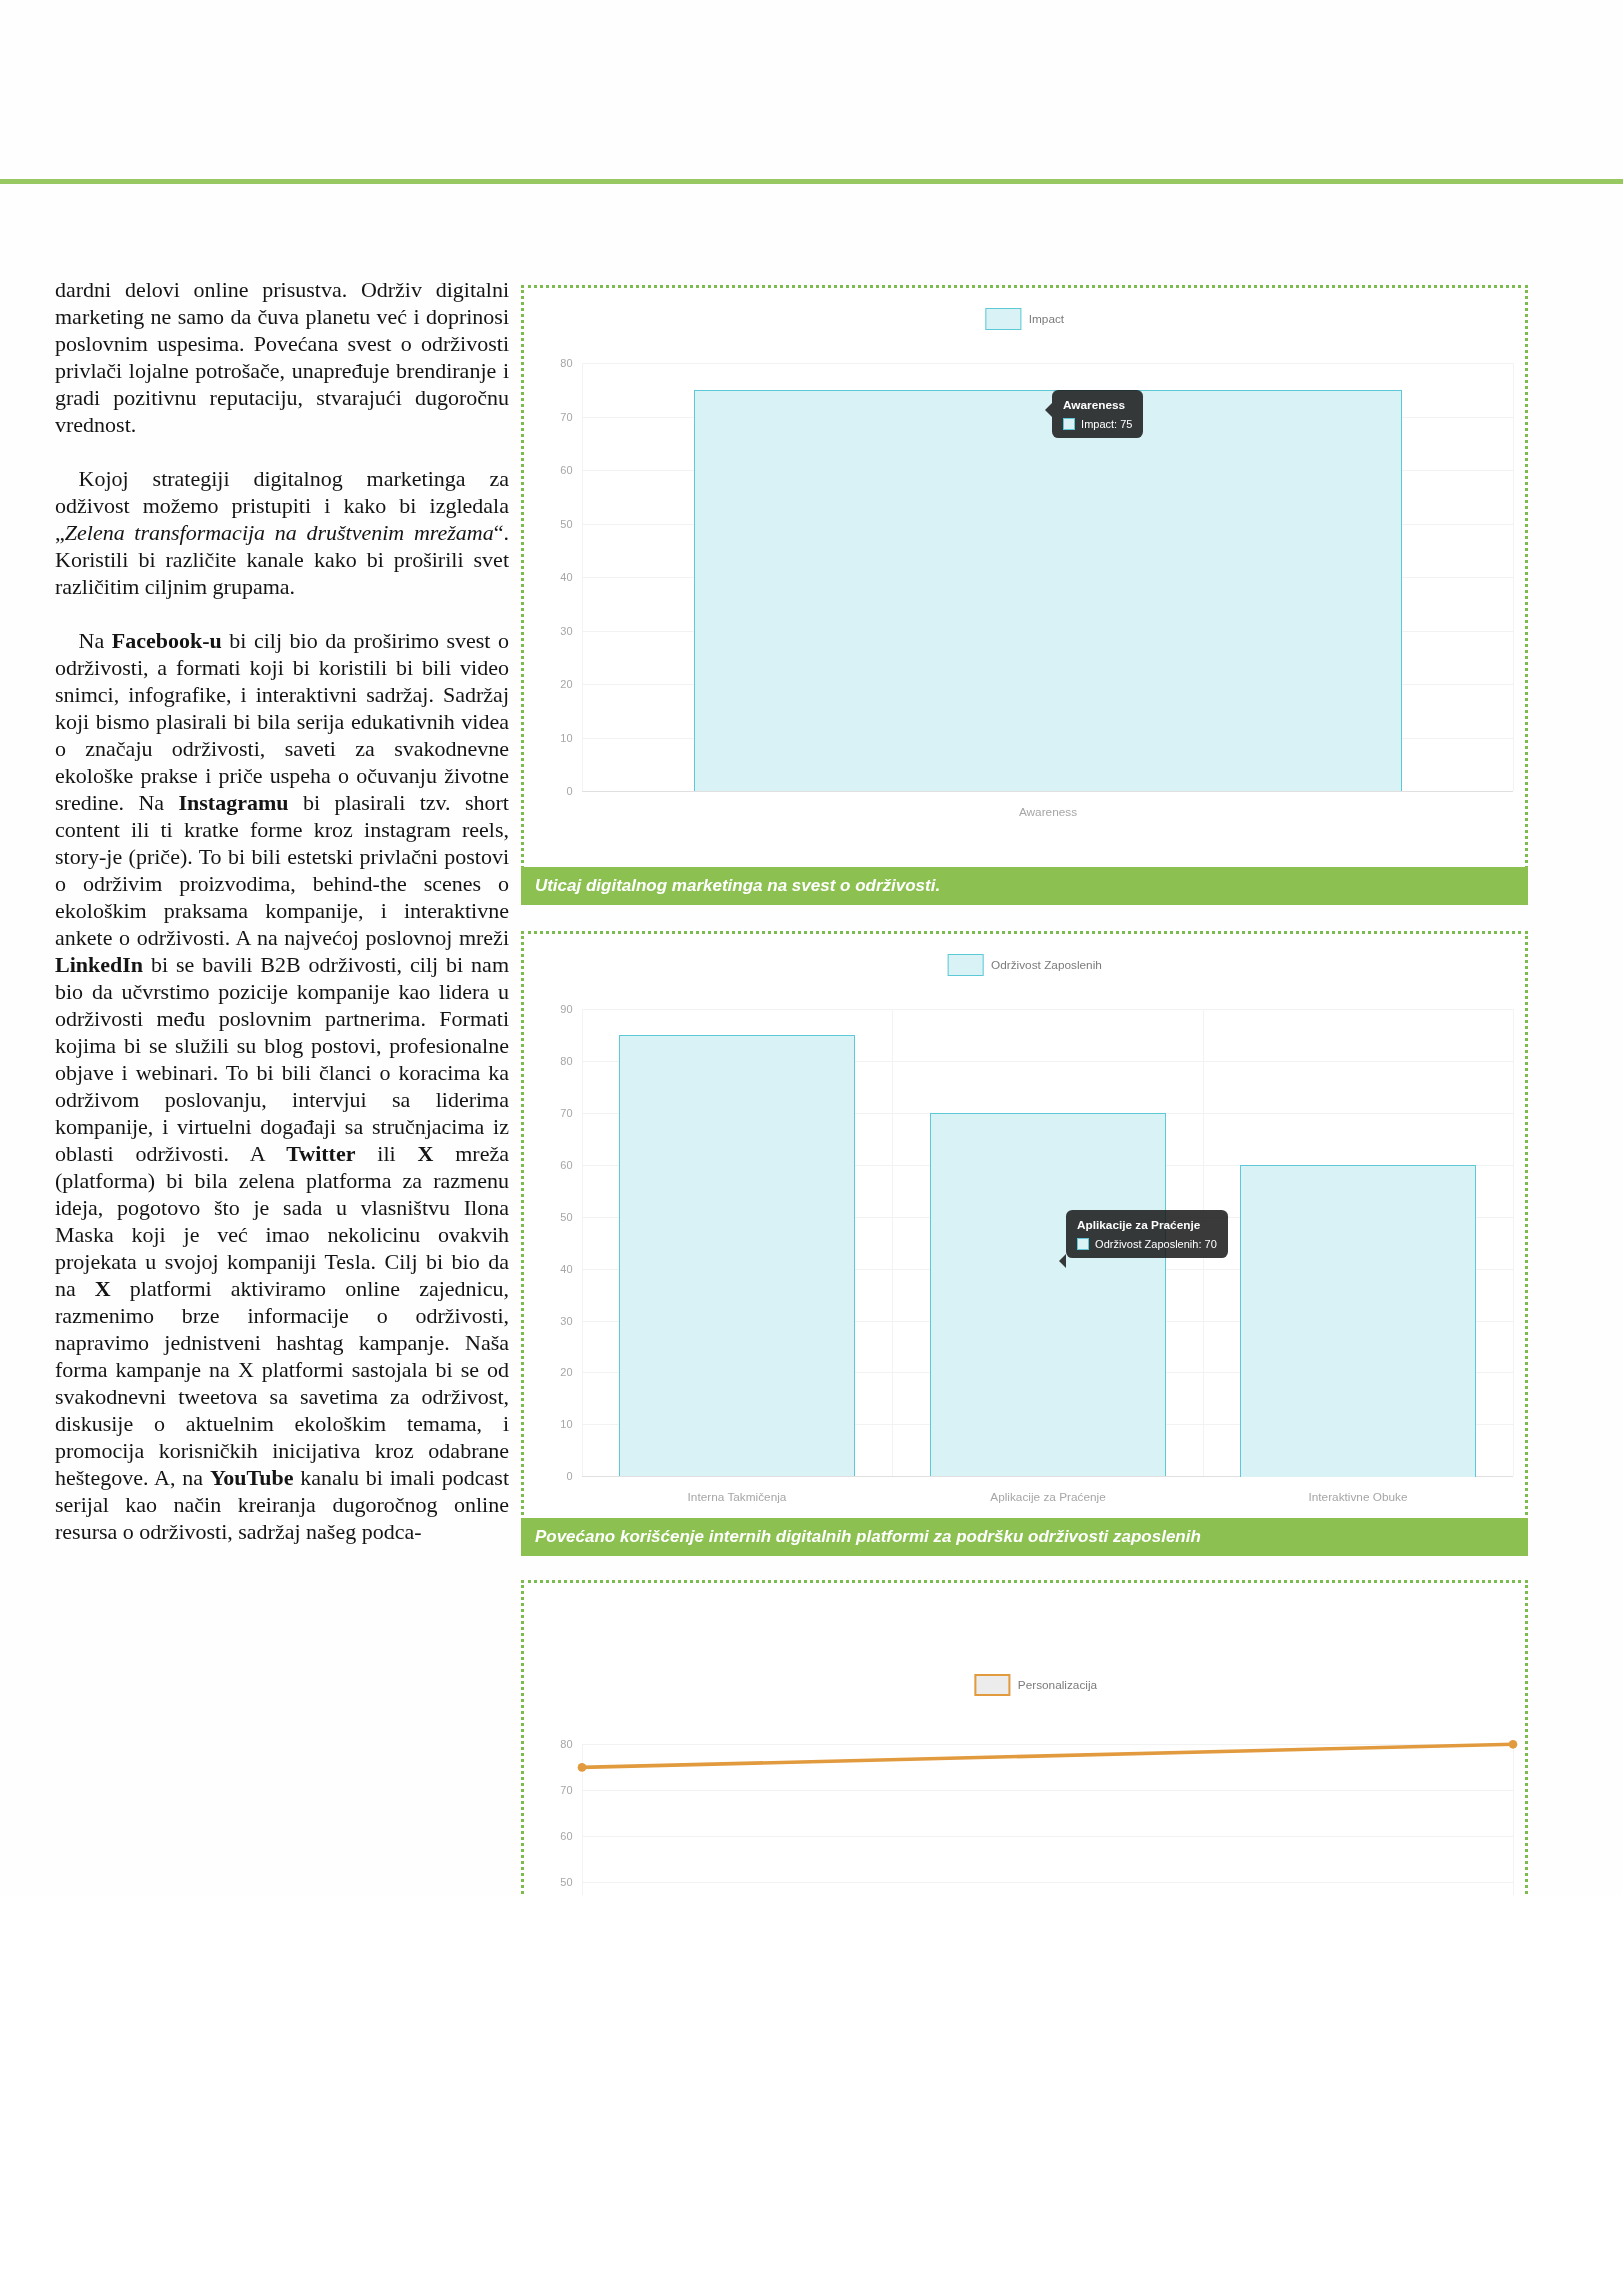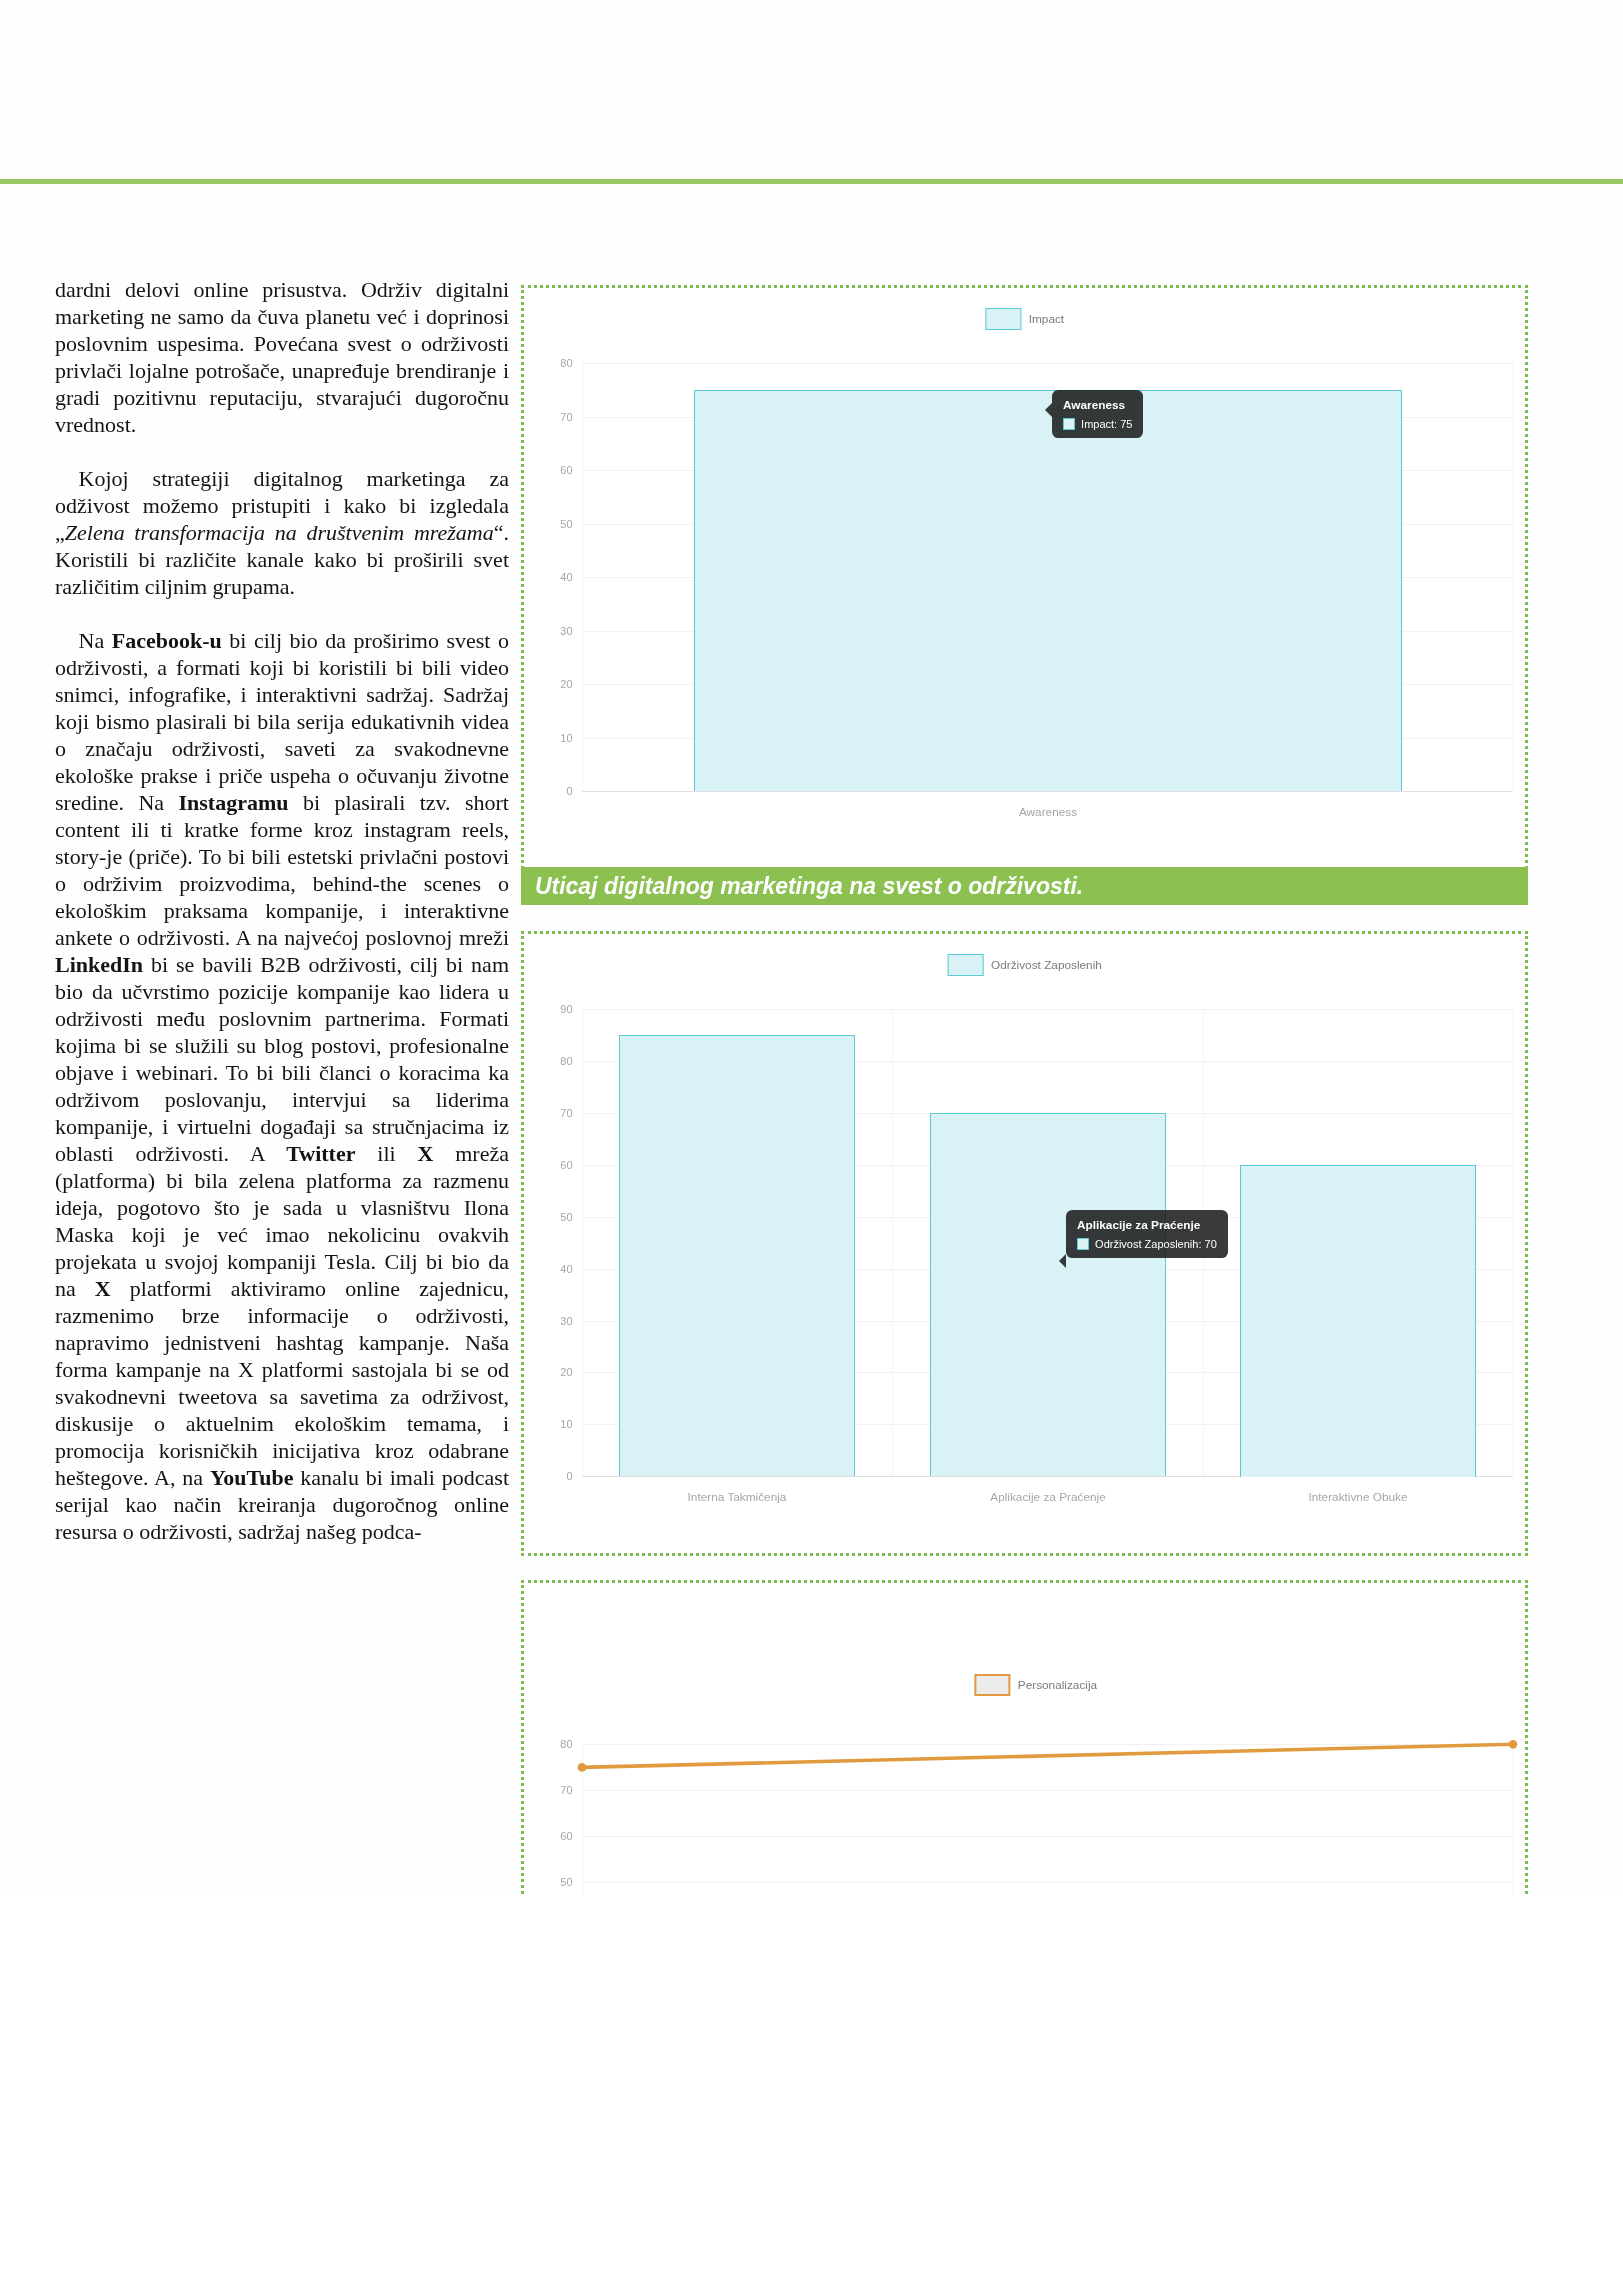--- a/index.html
+++ b/index.html
@@ -13,21 +13,21 @@
            font-size:22px;line-height:27px;text-align:justify;}
   .article p{margin:0 0 27px 0;}
   .article p.indent{text-indent:23.6px;}
   .article .b{font-weight:bold;}
   .article .i{font-style:italic;}
 
   
   .chart-box{position:absolute;left:521px;width:1007px;border:3.1px dotted #7cbb4d;background:#fff;
              box-sizing:border-box;font-family:"Liberation Sans","DejaVu Sans",sans-serif;}
   .caption-bar{position:absolute;left:-3.1px;right:-3.1px;bottom:-3.1px;height:38px;background:#8cc152;
-               color:#ffffff;font-style:italic;font-weight:bold;font-size:23px;
+               color:#ffffff;font-style:italic;font-weight:bold;font-size:17px;
                display:flex;align-items:center;padding:0 14px;box-sizing:border-box;}
   .legend{position:absolute;left:50%;transform:translateX(-50%);display:flex;align-items:center;gap:7.9px;}
   .legend .swatch{width:36px;height:22px;box-sizing:border-box;}
   .legend .lg-label{font-size:11.8px;color:#7b7b7b;white-space:nowrap;}
   .plot{position:absolute;}
   .gridline{position:absolute;left:0;right:0;height:0.8px;background:#f2f2f2;}
   .gridline.zero{background:#e0e0e0;}
   .vgrid{position:absolute;top:0;bottom:0;width:0.8px;background:#f3f3f3;}
   .ytick{position:absolute;right:100%;margin-right:9.4px;transform:translateY(-50%);
          font-size:11px;color:#a6a6a6;white-space:nowrap;}
@@ -101,20 +101,21 @@
       <div class="tooltip" style="left: 528px; top: 102px; --caret-top: 12.6px;">
         <div class="tt-title">Awareness</div>
         <div class="tt-row">
           <div class="tt-swatch" style="background: rgb(217, 242, 246); border: 1.6px solid rgb(94, 201, 214);"></div>
           <div>Impact: 75</div>
         </div>
       </div>
     </section>
 
   <section class="chart-box" id="chart1" style="top:931px;height:625px;">
+    <div class="caption-bar">Povećano korišćenje internih digitalnih platformi za podršku održivosti zaposlenih</div>
   <div class="legend" style="top: 20.4px;">
         <div class="swatch" style="background: rgb(217, 242, 246); border: 1.6px solid rgb(94, 201, 214);"></div>
         <div class="lg-label">Održivost Zaposlenih</div>
       </div>
       <div class="plot" style="left: 58px; top: 75px; width: 931px; height: 467px;">
         <div class="gridline zero" style="top: 467px;"></div>
         <div class="ytick" style="top: 467px;">0</div>
         <div class="gridline" style="top: 415px;"></div>
         <div class="ytick" style="top: 415px;">10</div>
         <div class="gridline" style="top: 363px;"></div>

